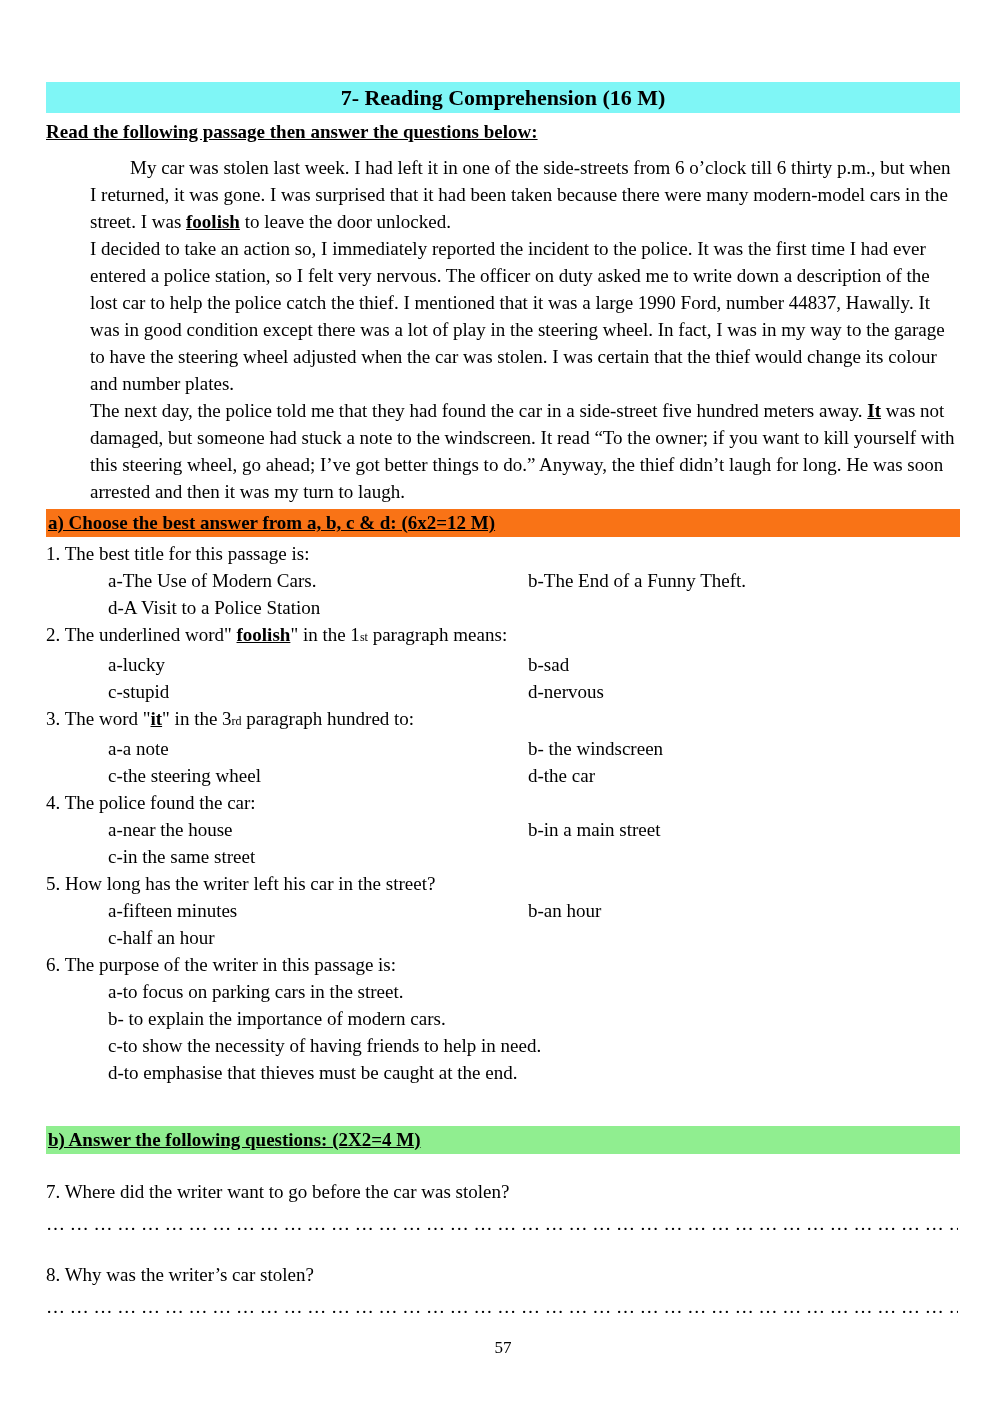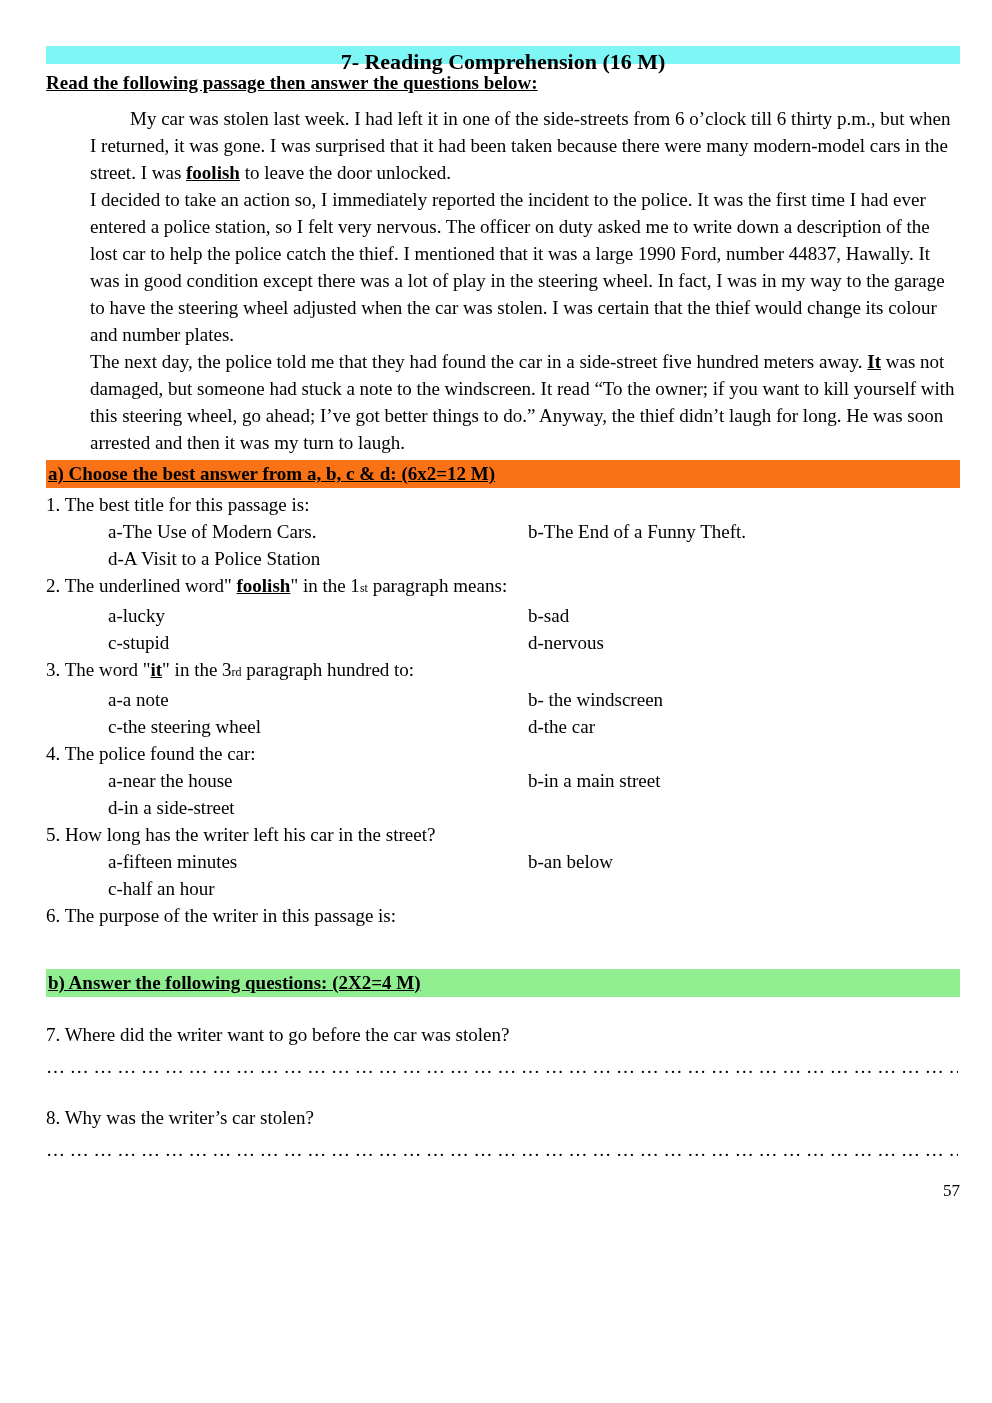--- a/index.html
+++ b/index.html
@@ -11,21 +11,22 @@
     color: #000;
   }
   .page {
     padding: 46px 32px 20px 46px;
   }
   .title-bar {
     text-align: center;
     font-weight: bold;
     font-size: 22px;
     line-height: 31px;
-    height: 18px;
+    height: 31px;
+    margin-top: 36px;
   }
   .instruction {
     font-weight: bold;
     text-decoration: underline;
     font-size: 19px;
     line-height: 27px;
     margin: 5px 0 9px 0;
   }
   .passage { font-size: 19px; line-height: 27px; margin-left: 44px; }
   .passage p { margin: 0; }
@@ -58,21 +59,21 @@
   .qb-text { font-size: 19px; line-height: 27px; margin-top: 24px; }
   .dots-line {
     font-size: 19px;
     line-height: 27px;
     margin-top: 5px;
     white-space: nowrap;
     overflow: hidden;
     width: 912px;
   }
   .footer {
-    text-align: right;
+    text-align: center;
     font-size: 17px;
     margin-top: 18px;
   }
 </style>
 </head>
 <body>
 
 <div class="page">
 
   <div class="title-bar" style="background-color: rgb(127, 246, 246);">7- Reading Comprehension (16 M)</div>
@@ -114,35 +115,41 @@
       <span>c-the steering wheel</span>
       <span>d-the car</span>
     </div>
   </div>
 
   <div class="question-block">
     <div class="q-text">4. The police found the car:</div>
     <div class="opts">
       <span>a-near the house</span>
       <span>b-in a main street</span>
-      <span>d-in a side-street</span>
+      <span>c-in the same street</span>
     </div>
   </div>
 
   <div class="question-block">
     <div class="q-text">5. How long has the writer left his car in the street?</div>
     <div class="opts">
       <span>a-fifteen minutes</span>
-      <span>b-an below</span>
+      <span>b-an hour</span>
       <span>c-half an hour</span>
     </div>
   </div>
 
   <div class="question-block">
     <div class="q-text">6. The purpose of the writer in this passage is:</div>
+    <div class="opts-list">
+      <div>a-to focus on parking cars in the street.</div>
+      <div>b- to explain the importance of modern cars.</div>
+      <div>c-to show the necessity of having friends to help in need.</div>
+      <div>d-to emphasise that thieves must be caught at the end.</div>
+    </div>
   </div>
 
   <div class="section-bar section-b-bar" style="background-color: rgb(144, 238, 144);"><span class="bar-text">b) Answer the following questions: (2X2=4 M)</span></div>
 
   <div class="qb-text">7. Where did the writer want to go before the car was stolen?</div>
   <div class="dots-line">… … … … … … … … … … … … … … … … … … … … … … … … … … … … … … … … … … … … … … … … … … … … … … … …</div>
 
   <div class="qb-text">8. Why was the writer’s car stolen?</div>
   <div class="dots-line">… … … … … … … … … … … … … … … … … … … … … … … … … … … … … … … … … … … … … … … … … … … … … … … …</div>
 

